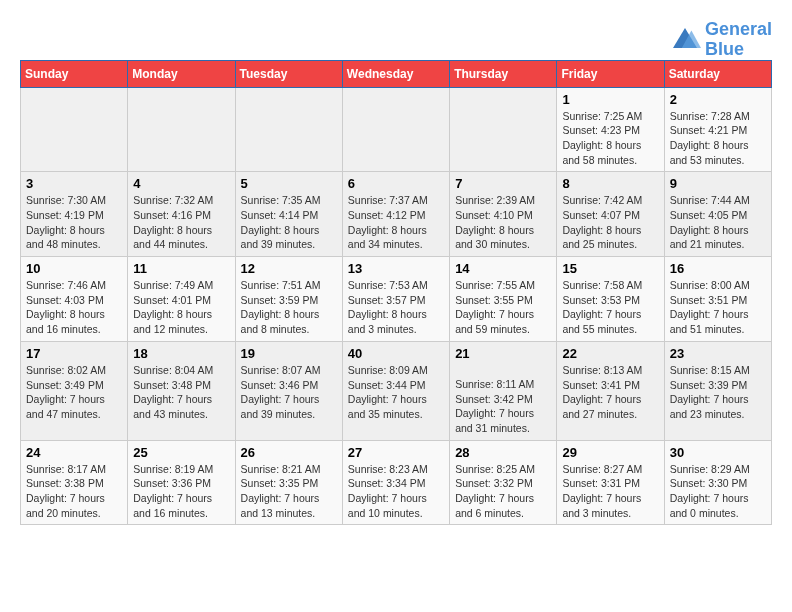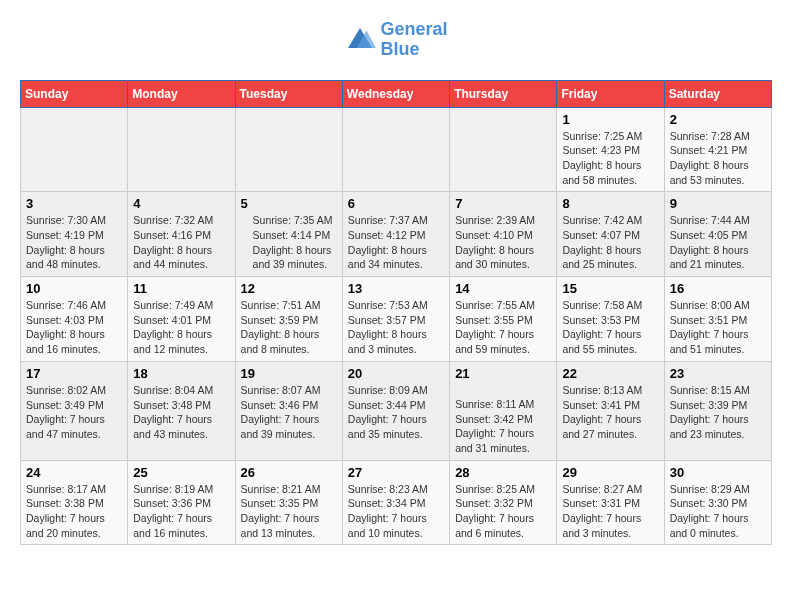--- a/index.html
+++ b/index.html
@@ -6,22 +6,22 @@
     body {
       font-family: Arial, sans-serif;
       background: #fff;
       width: 792px;
       min-height: 612px;
       padding: 20px;
     }
     .header {
       display: flex;
       align-items: flex-start;
-      justify-content: center;
-      margin-bottom: 20px;
+      justify-content: flex-end;
+      margin-bottom: 0;
     }
     .logo {
       display: flex;
       align-items: center;
     }
     .logo-text {
       font-size: 18px;
       font-weight: bold;
       color: #333;
       line-height: 1.1;
@@ -148,21 +148,21 @@
         </td>
         <td>
           <span class="day-number">4</span>
           <div class="day-info" style="white-space: pre-line;">Sunrise: 7:32 AM
 Sunset: 4:16 PM
 Daylight: 8 hours
 and 44 minutes.</div>
         </td>
         <td>
           <span class="day-number">5</span>
-          <div class="day-info" style="white-space: pre-line; margin-left: 12px;">Sunrise: 7:35 AM
+          <div class="day-info" style="white-space: pre-line;">Sunrise: 7:35 AM
 Sunset: 4:14 PM
 Daylight: 8 hours
 and 39 minutes.</div>
         </td>
         <td>
           <span class="day-number">6</span>
           <div class="day-info" style="white-space: pre-line;">Sunrise: 7:37 AM
 Sunset: 4:12 PM
 Daylight: 8 hours
 and 34 minutes.</div>
@@ -256,21 +256,21 @@
 and 43 minutes.</div>
         </td>
         <td>
           <span class="day-number">19</span>
           <div class="day-info" style="white-space: pre-line;">Sunrise: 8:07 AM
 Sunset: 3:46 PM
 Daylight: 7 hours
 and 39 minutes.</div>
         </td>
         <td>
-          <span class="day-number">20</span>
+          <span class="day-number">40</span>
           <div class="day-info" style="white-space: pre-line;">Sunrise: 8:09 AM
 Sunset: 3:44 PM
 Daylight: 7 hours
 and 35 minutes.</div>
         </td>
         <td>
           <span class="day-number">21</span>
           <div class="day-info" style="white-space: pre-line; margin-top: 16px;">Sunrise: 8:11 AM
 Sunset: 3:42 PM
 Daylight: 7 hours

